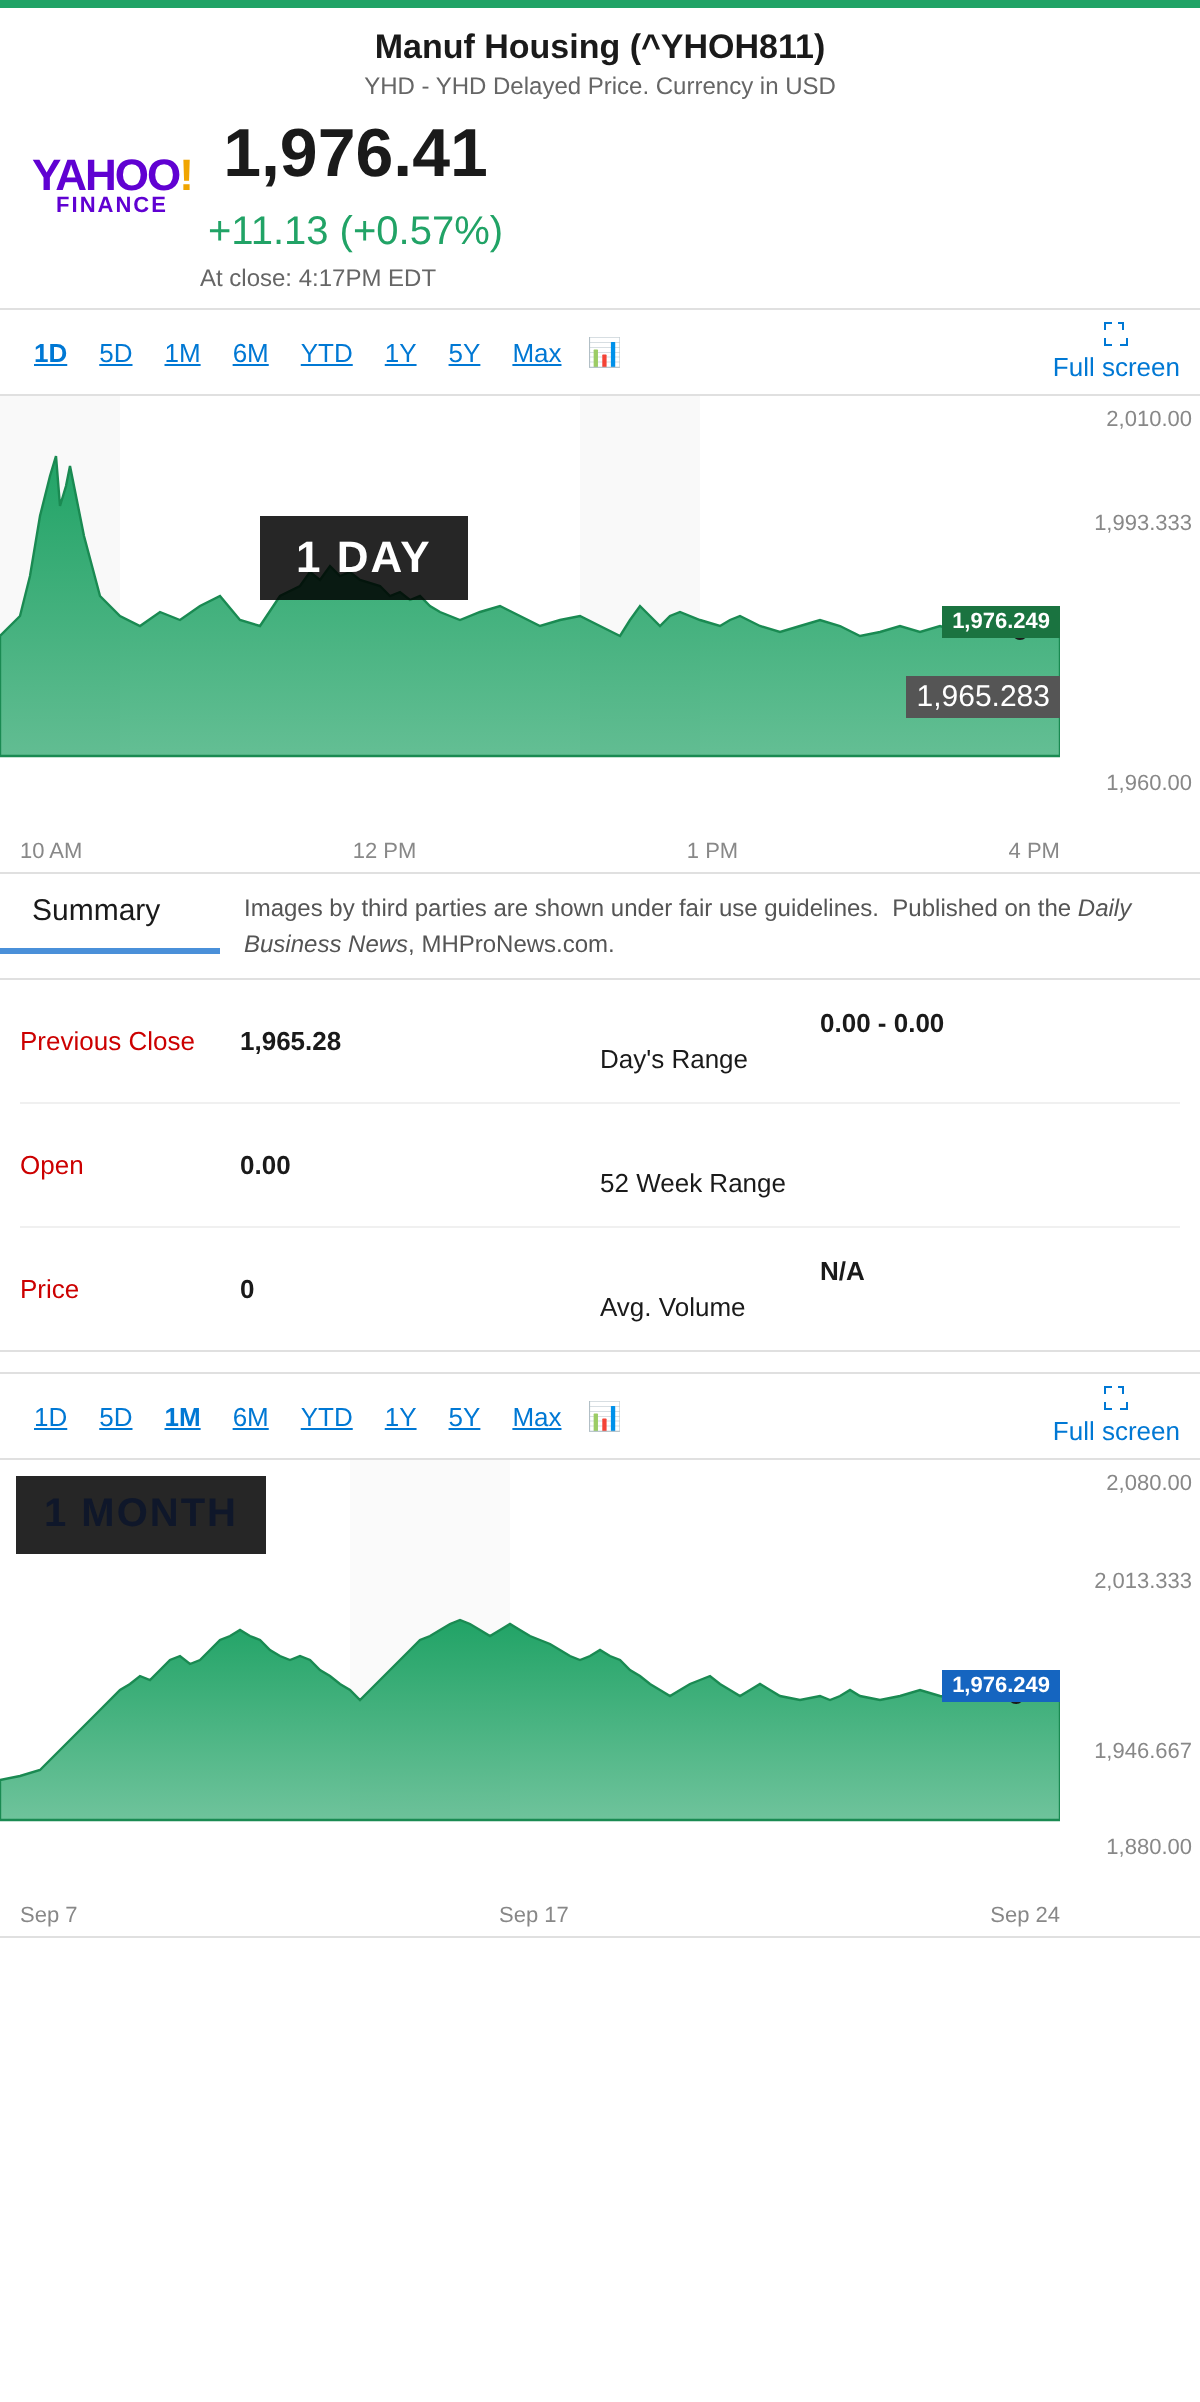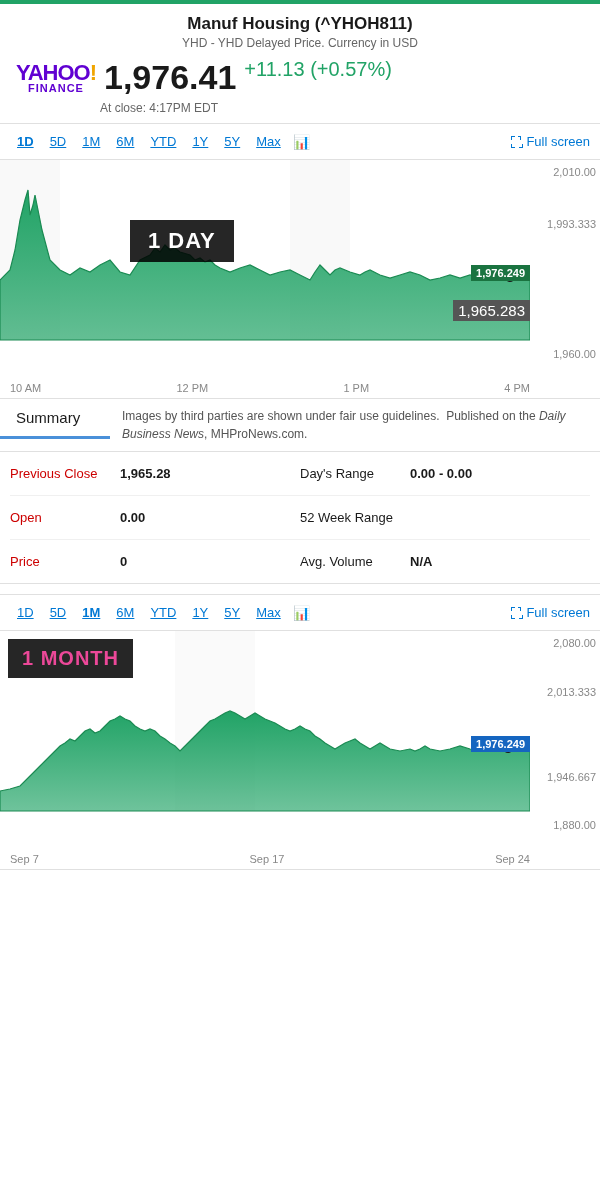--- a/index.html
+++ b/index.html
@@ -59,23 +59,24 @@
     }
     .finance-text {
       font-size: 11px;
       font-weight: bold;
       color: #6001d2;
       letter-spacing: 1px;
       margin-top: -2px;
     }
     .price-block {
       display: flex;
-      align-items: flex-start;
+      align-items: center;
       gap: 8px;
       flex-wrap: wrap;
+      flex-direction: column;
     }
     .main-price {
       font-size: 34px;
       font-weight: bold;
       color: #1a1a1a;
     }
     .price-change {
       font-size: 20px;
       color: #21a366;
       font-weight: 500;
@@ -117,20 +118,21 @@
       margin-left: auto;
       display: flex;
       align-items: center;
       gap: 3px;
       color: #0078d4;
       font-size: 13px;
       cursor: pointer;
       background: none;
       border: none;
       font-weight: 500;
+      flex-direction: column;
     }
 
     
     .chart-container {
       position: relative;
       background: #fff;
       border-bottom: 1px solid #e0e0e0;
     }
     .chart-area {
       position: relative;
@@ -246,38 +248,39 @@
     }
     .stat-value {
       font-size: 13px;
       font-weight: bold;
       color: #1a1a1a;
     }
     .stat-label-dark {
       font-size: 13px;
       color: #1a1a1a;
       min-width: 110px;
+      margin-top: 18px;
     }
 
     
     .chart2-section {
       border-top: 1px solid #e0e0e0;
       margin-top: 10px;
     }
     .chart2-area {
       position: relative;
       height: 220px;
       display: flex;
     }
     .chart-label-1month {
       position: absolute;
       top: 8px;
       left: 8px;
       background: rgba(0,0,0,0.85);
-      color: #ec4899;
+      color: #0f172a;
       font-size: 20px;
       font-weight: 700;
       padding: 8px 14px;
       letter-spacing: 1px;
       z-index: 10;
     }
     .price-tag-blue {
       position: absolute;
       right: 0;
       background: #1565c0;

